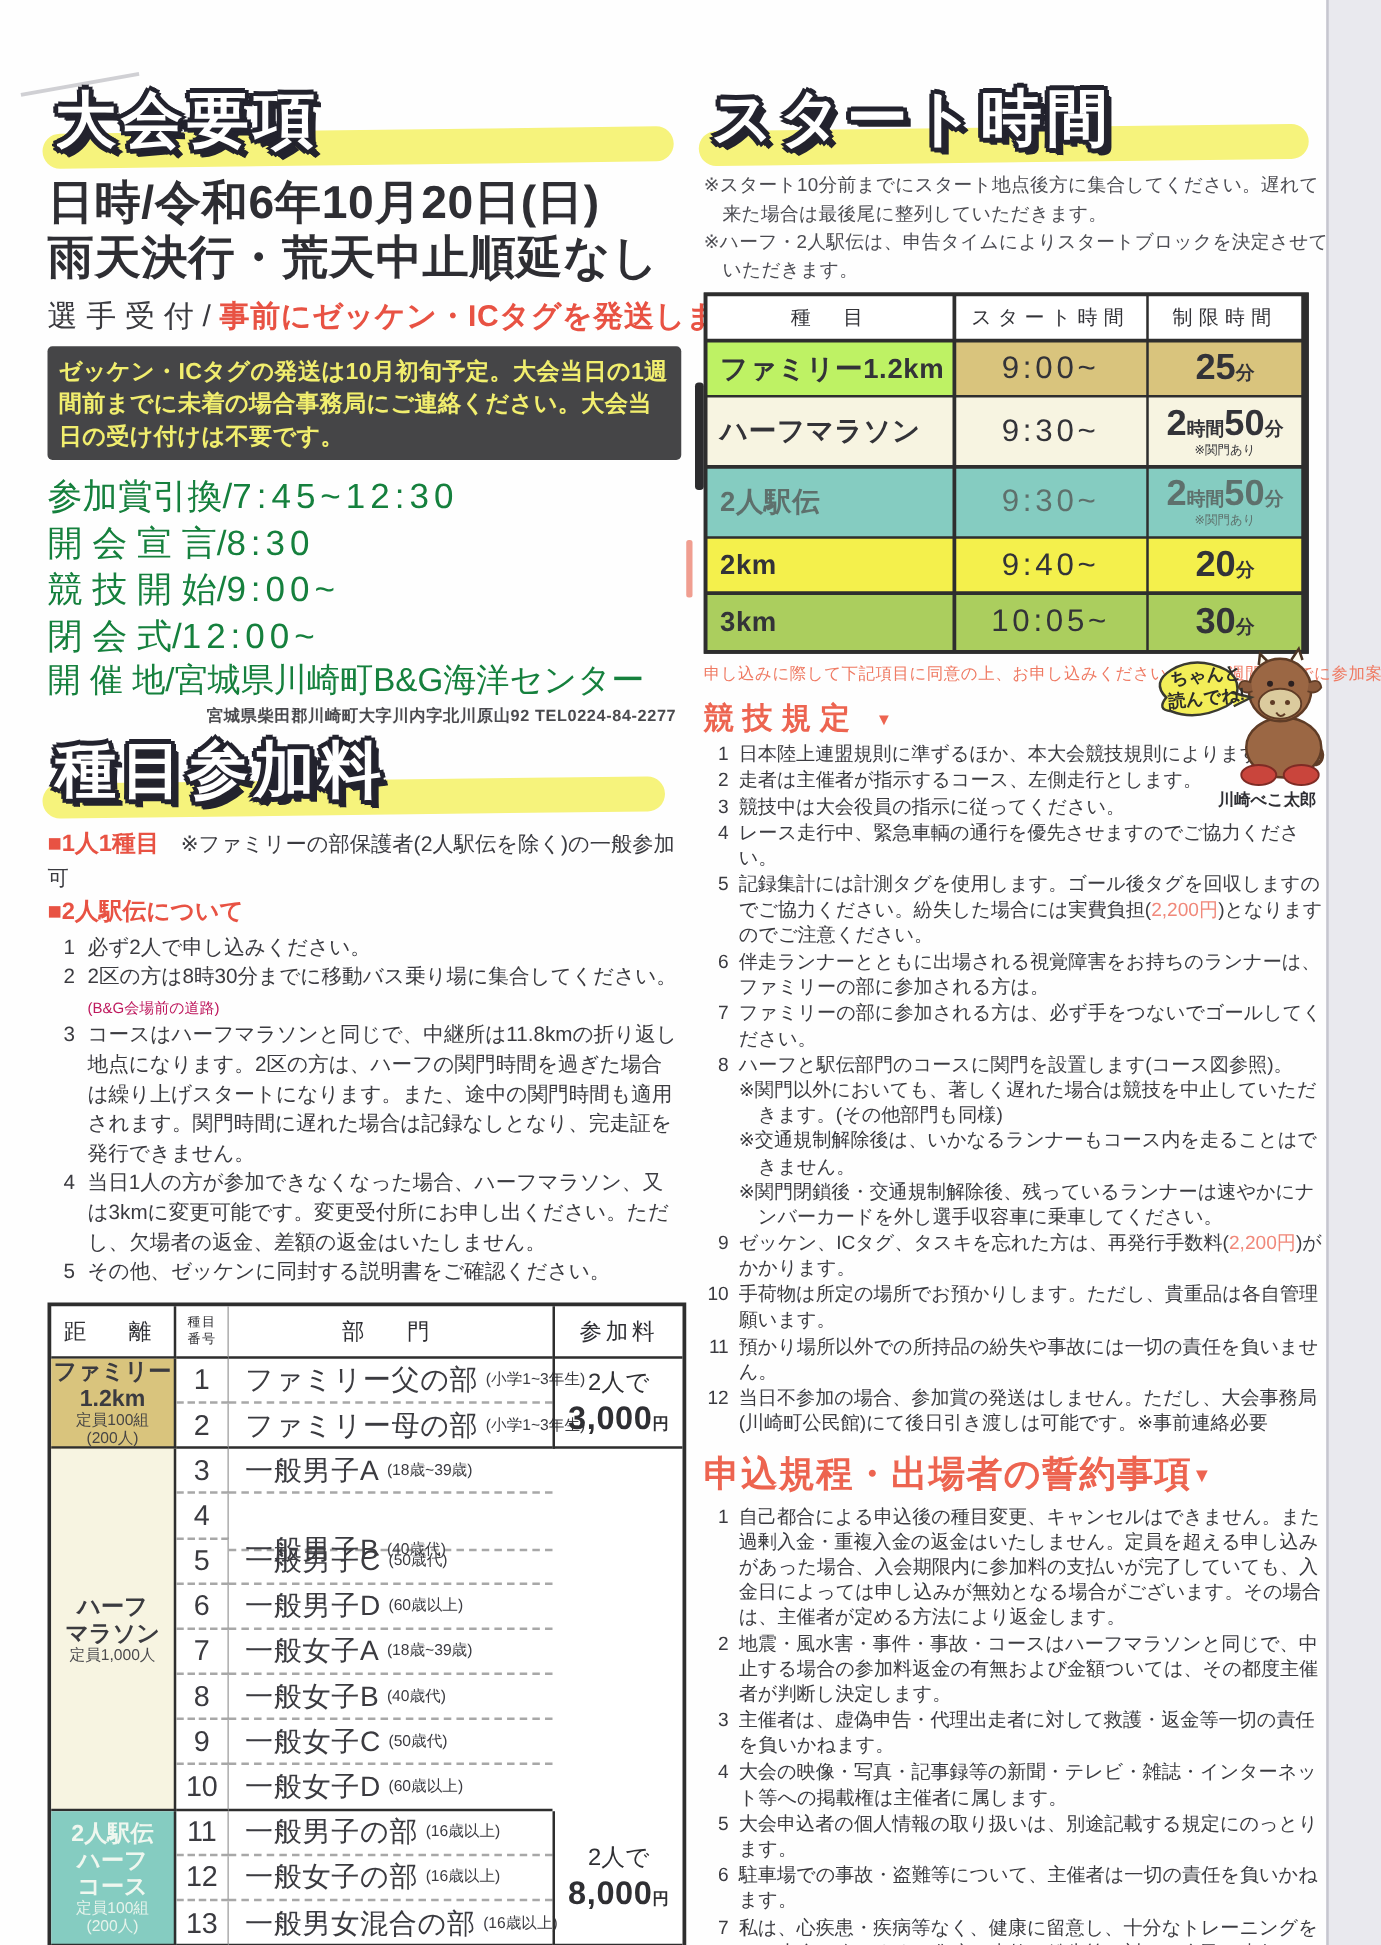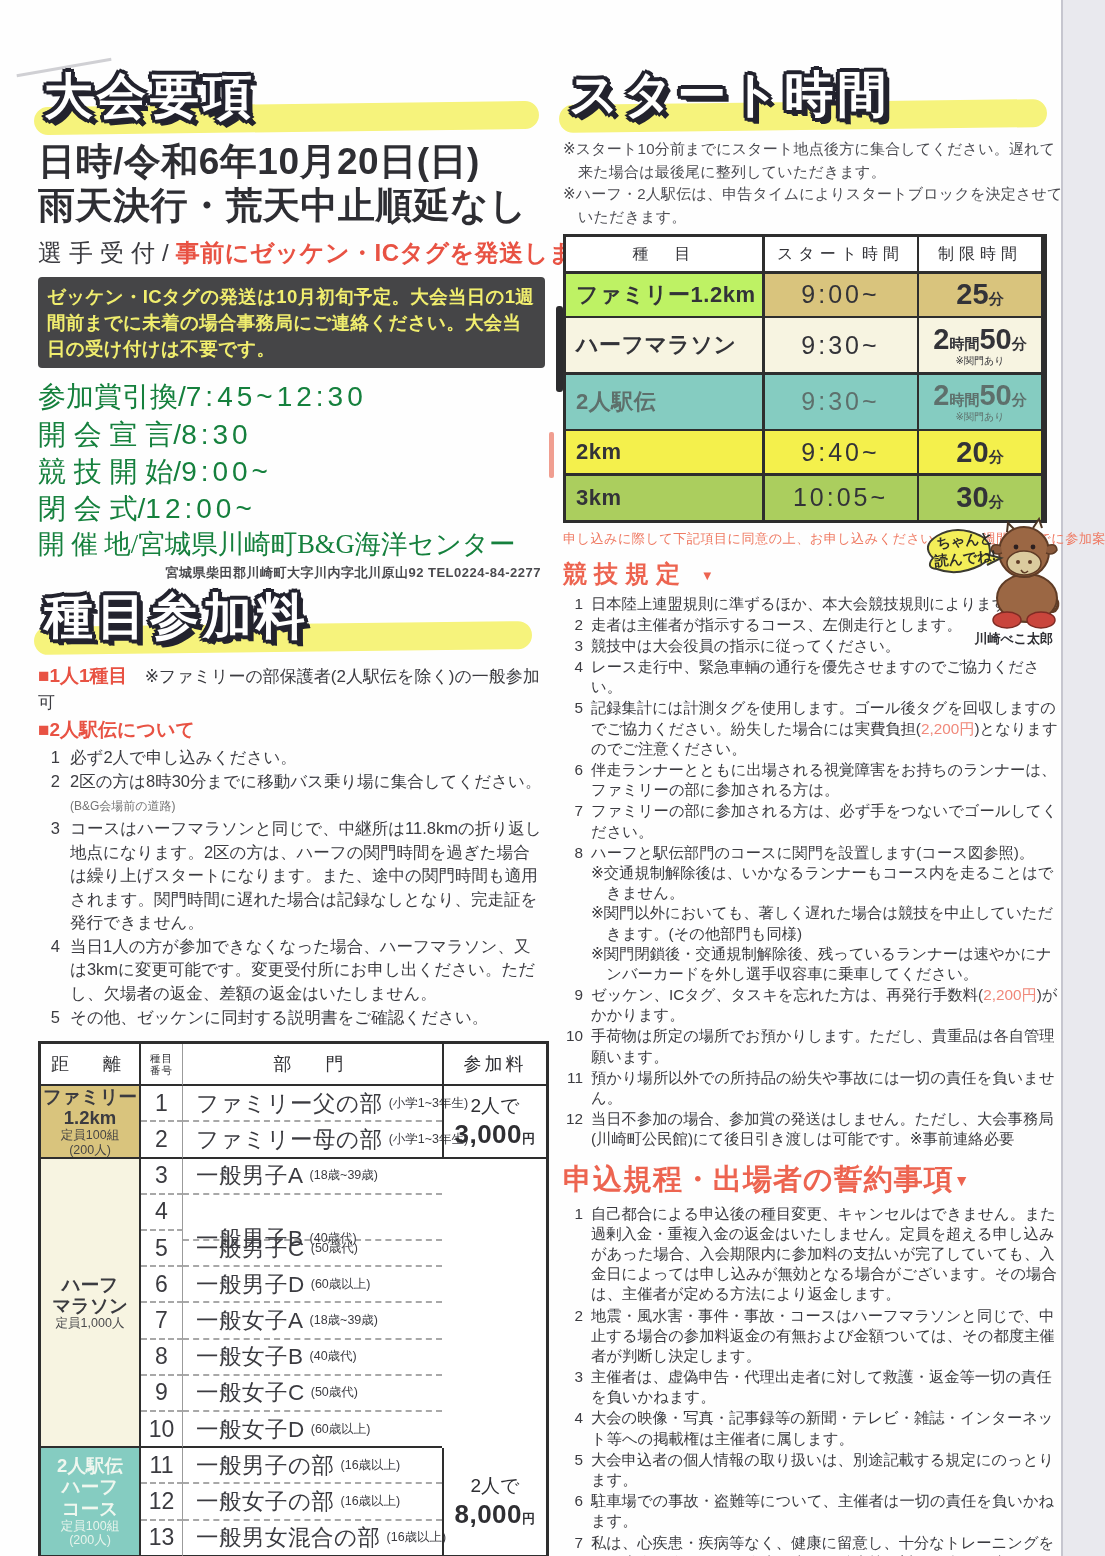--- a/index.html
+++ b/index.html
@@ -24,34 +24,34 @@
   
   .date-line{font-size:37px;font-weight:bold;color:#2e2e33;letter-spacing:.5px;line-height:1.2;white-space:nowrap;}
   .reception{margin-top:8px;white-space:nowrap;}
   .reception .lab{font-size:24px;color:#3a3a3f;letter-spacing:7px;}
   .reception .red{font-size:24px;color:#e85243;font-weight:bold;letter-spacing:.5px;}
   .notice-box{margin-top:8px;background:#454547;color:#f1ee6e;font-size:18.5px;font-weight:bold;
     padding:7px 9px;border-radius:4px;line-height:1.4;letter-spacing:.3px;}
   .sched{margin-top:10px;}
   .sched-line{font-size:28px;color:#15803d;line-height:1.33;white-space:nowrap;}
   .sched-line .val{letter-spacing:4px;}
-  .sched-line.venue{font-size:26.5px;font-family:Liberation Serif, serif;}
+  .sched-line.venue{font-size:26.5px;}
   .sched-line.venue .val{letter-spacing:0;}
   .venue-addr{font-size:13px;font-weight:bold;color:#4a4a4e;text-align:right;margin:1px 4px 0 0;letter-spacing:.5px;}
 
   .fee-note{margin-top:6px;line-height:1.5;}
   .fee-note .head{color:#e85243;font-weight:bold;font-size:19px;}
   .fee-note .rest{color:#3b3b40;font-size:17px;}
   .ek-list{margin-top:2px;width:507px;}
   .li{display:flex;color:#3b3b40;}
   .ek-list .li{font-size:16.5px;line-height:1.43;}
   .li .num{width:22px;text-align:right;margin-right:10px;flex-shrink:0;}
   .li .li-body{flex:1;}
   .li-sub{padding-left:1em;text-indent:-1em;}
-  .red-small{color:#737373;font-size:12px;}
+  .red-small{color:#be185d;font-size:12px;}
   .red{color:#f0887a;}
 
   
   .entry-table{display:grid;grid-template-columns:100px 42px 259px 104px;grid-template-rows:42px repeat(19,36.2px);
     border:3px solid #2e2e2e;background:#fff;margin-top:12px;width:505px;}
   .et-h{display:flex;align-items:center;justify-content:center;font-size:18px;color:#2f2f33;letter-spacing:8px;border-bottom:2px solid #2e2e2e;grid-row:1;}
   .et-h-dist{grid-column:1;border-right:2px solid #2e2e2e;}
   .et-h-no{grid-column:2;flex-direction:column;font-size:10.5px;letter-spacing:1px;line-height:1.2;border-right:1px solid #9b9b9b;}
   .et-h-div{grid-column:3;}
   .et-h-fee{grid-column:4;border-left:2px solid #2e2e2e;letter-spacing:3px;}
@@ -361,21 +361,21 @@
           <div class="li">
             <span class="num">6</span>
             <span class="li-body"><span>伴走ランナーとともに出場される視覚障害をお持ちのランナーは、ファミリーの部に参加される方は。</span></span>
           </div>
           <div class="li">
             <span class="num">7</span>
             <span class="li-body"><span>ファミリーの部に参加される方は、必ず手をつないでゴールしてください。</span></span>
           </div>
           <div class="li">
             <span class="num">8</span>
-            <span class="li-body"><span>ハーフと駅伝部門のコースに関門を設置します(コース図参照)。</span><div class="li-sub">※交通規制解除後は、いかなるランナーもコース内を走ることはできません。</div><div class="li-sub">※関門以外においても、著しく遅れた場合は競技を中止していただきます。(その他部門も同様)</div><div class="li-sub">※関門閉鎖後・交通規制解除後、残っているランナーは速やかにナンバーカードを外し選手収容車に乗車してください。</div></span>
+            <span class="li-body"><span>ハーフと駅伝部門のコースに関門を設置します(コース図参照)。</span><div class="li-sub">※関門以外においても、著しく遅れた場合は競技を中止していただきます。(その他部門も同様)</div><div class="li-sub">※交通規制解除後は、いかなるランナーもコース内を走ることはできません。</div><div class="li-sub">※関門閉鎖後・交通規制解除後、残っているランナーは速やかにナンバーカードを外し選手収容車に乗車してください。</div></span>
           </div>
           <div class="li">
             <span class="num">9</span>
             <span class="li-body"><span>ゼッケン、ICタグ、タスキを忘れた方は、再発行手数料(</span><span class="red">2,200円</span><span>)がかかります。</span></span>
           </div>
           <div class="li">
             <span class="num">10</span>
             <span class="li-body"><span>手荷物は所定の場所でお預かりします。ただし、貴重品は各自管理願います。</span></span>
           </div>
           <div class="li">

